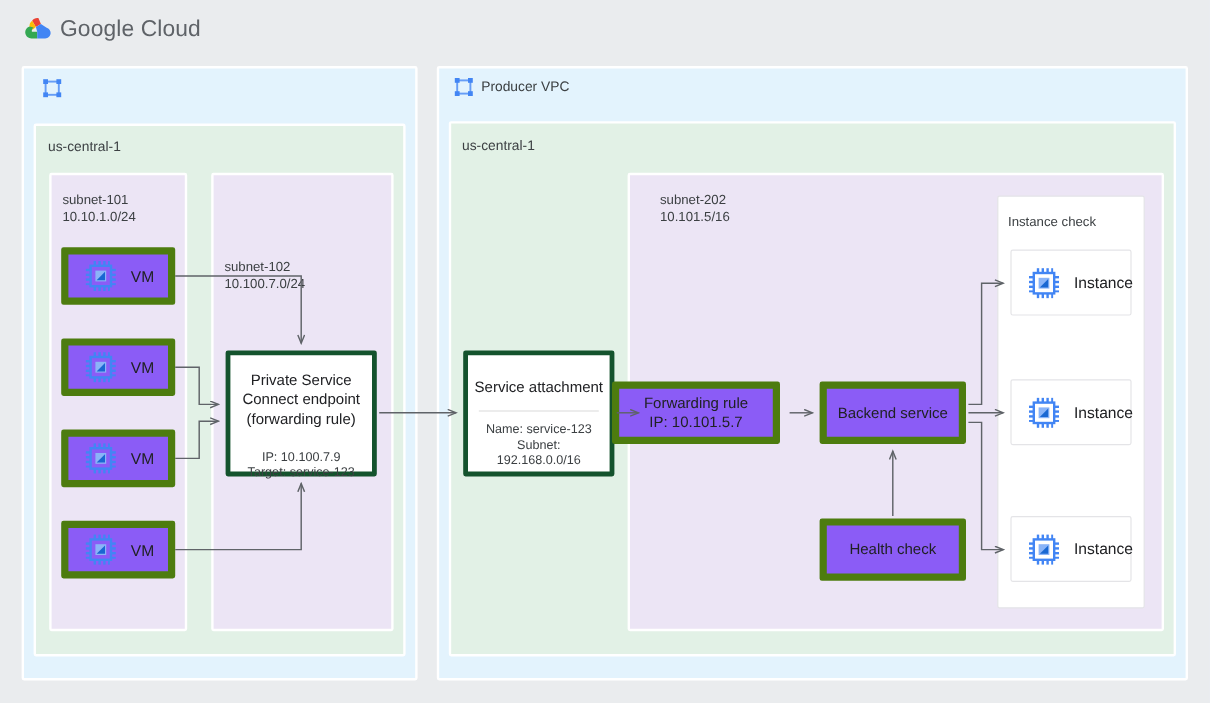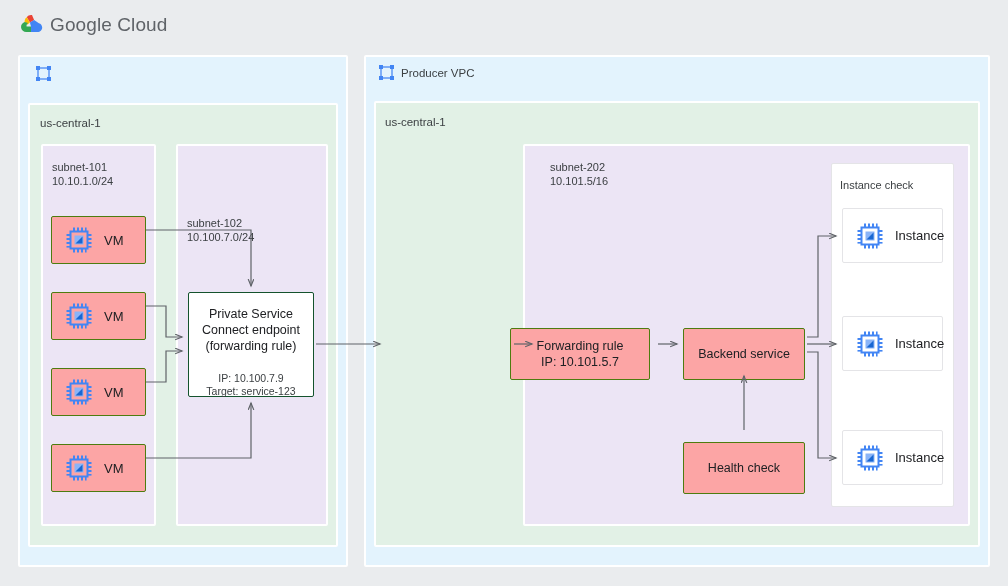--- a/index.html
+++ b/index.html
@@ -83,25 +83,24 @@
     position: absolute;
     font-size: 11px;
     line-height: 14px;
     color: #3c4043;
     white-space: pre-line;
   }
 
   
   .node {
     position: absolute;
-    background: #fca5a5;
-    border: 1px solid #4d7c0f;
-    border-radius: 2px;
-    box-sizing: border-box;
-    margin-top: 10px;
+    background: #8b5cf6;
+    border: 6px solid #4d7c0f;
+    border-radius: 2px;
+    box-sizing: border-box;
   }
   .node-center {
     display: flex;
     align-items: center;
     justify-content: center;
     text-align: center;
     font-size: 12.5px;
     color: #202124;
     line-height: 16px;
     white-space: pre-line;
@@ -119,21 +118,21 @@
   }
   .chip-icon {
     width: 26px; height: 26px;
     flex: 0 0 26px;
   }
 
   
   .card {
     position: absolute;
     background: #ffffff;
-    border: 1px solid #14532d;
+    border: 4px solid #14532d;
     border-radius: 2px;
     box-sizing: border-box;
     display: flex;
     flex-direction: column;
     align-items: center;
   }
   .card-title {
     font-size: 12.5px;
     line-height: 16px;
     color: #202124;
@@ -350,20 +349,27 @@
     <rect x="1" y="1" width="4" height="4" fill="#4285f4"></rect>
     <rect x="12" y="1" width="4" height="4" fill="#4285f4"></rect>
     <rect x="1" y="12" width="4" height="4" fill="#4285f4"></rect>
     <rect x="12" y="12" width="4" height="4" fill="#4285f4"></rect>
   </svg>
   <div class="vpc-title" style="left:401px; top:67px;">Producer VPC</div>
 
   <div class="region" style="left:374px; top:101px; width:606px; height:446px;"></div>
   <div class="region-title" style="left:385px; top:116px;">us-central-1</div>
 
+  <div class="card" style="left:386px; top:292px; width:126px; height:105px; padding-top:19px;">
+    <div class="card-title">Service attachment</div>
+    <div class="card-rule" style="width:100px; margin:11px 0 9px 0;"></div>
+    <div class="card-detail">Name: service-123
+Subnet:
+192.168.0.0/16</div>
+  </div>
 
   <div class="subnet" style="left:523px; top:144px; width:447px; height:382px;"></div>
   <div class="subnet-title" style="left:534px; top:160px;margin-left:16px;">subnet-202
 10.101.5/16</div>
 
   <div class="node node-center" style="left:510px; top:318px; width:140px; height:52px;">
     <span>Forwarding rule
 IP: 10.101.5.7</span>
   </div>
 

